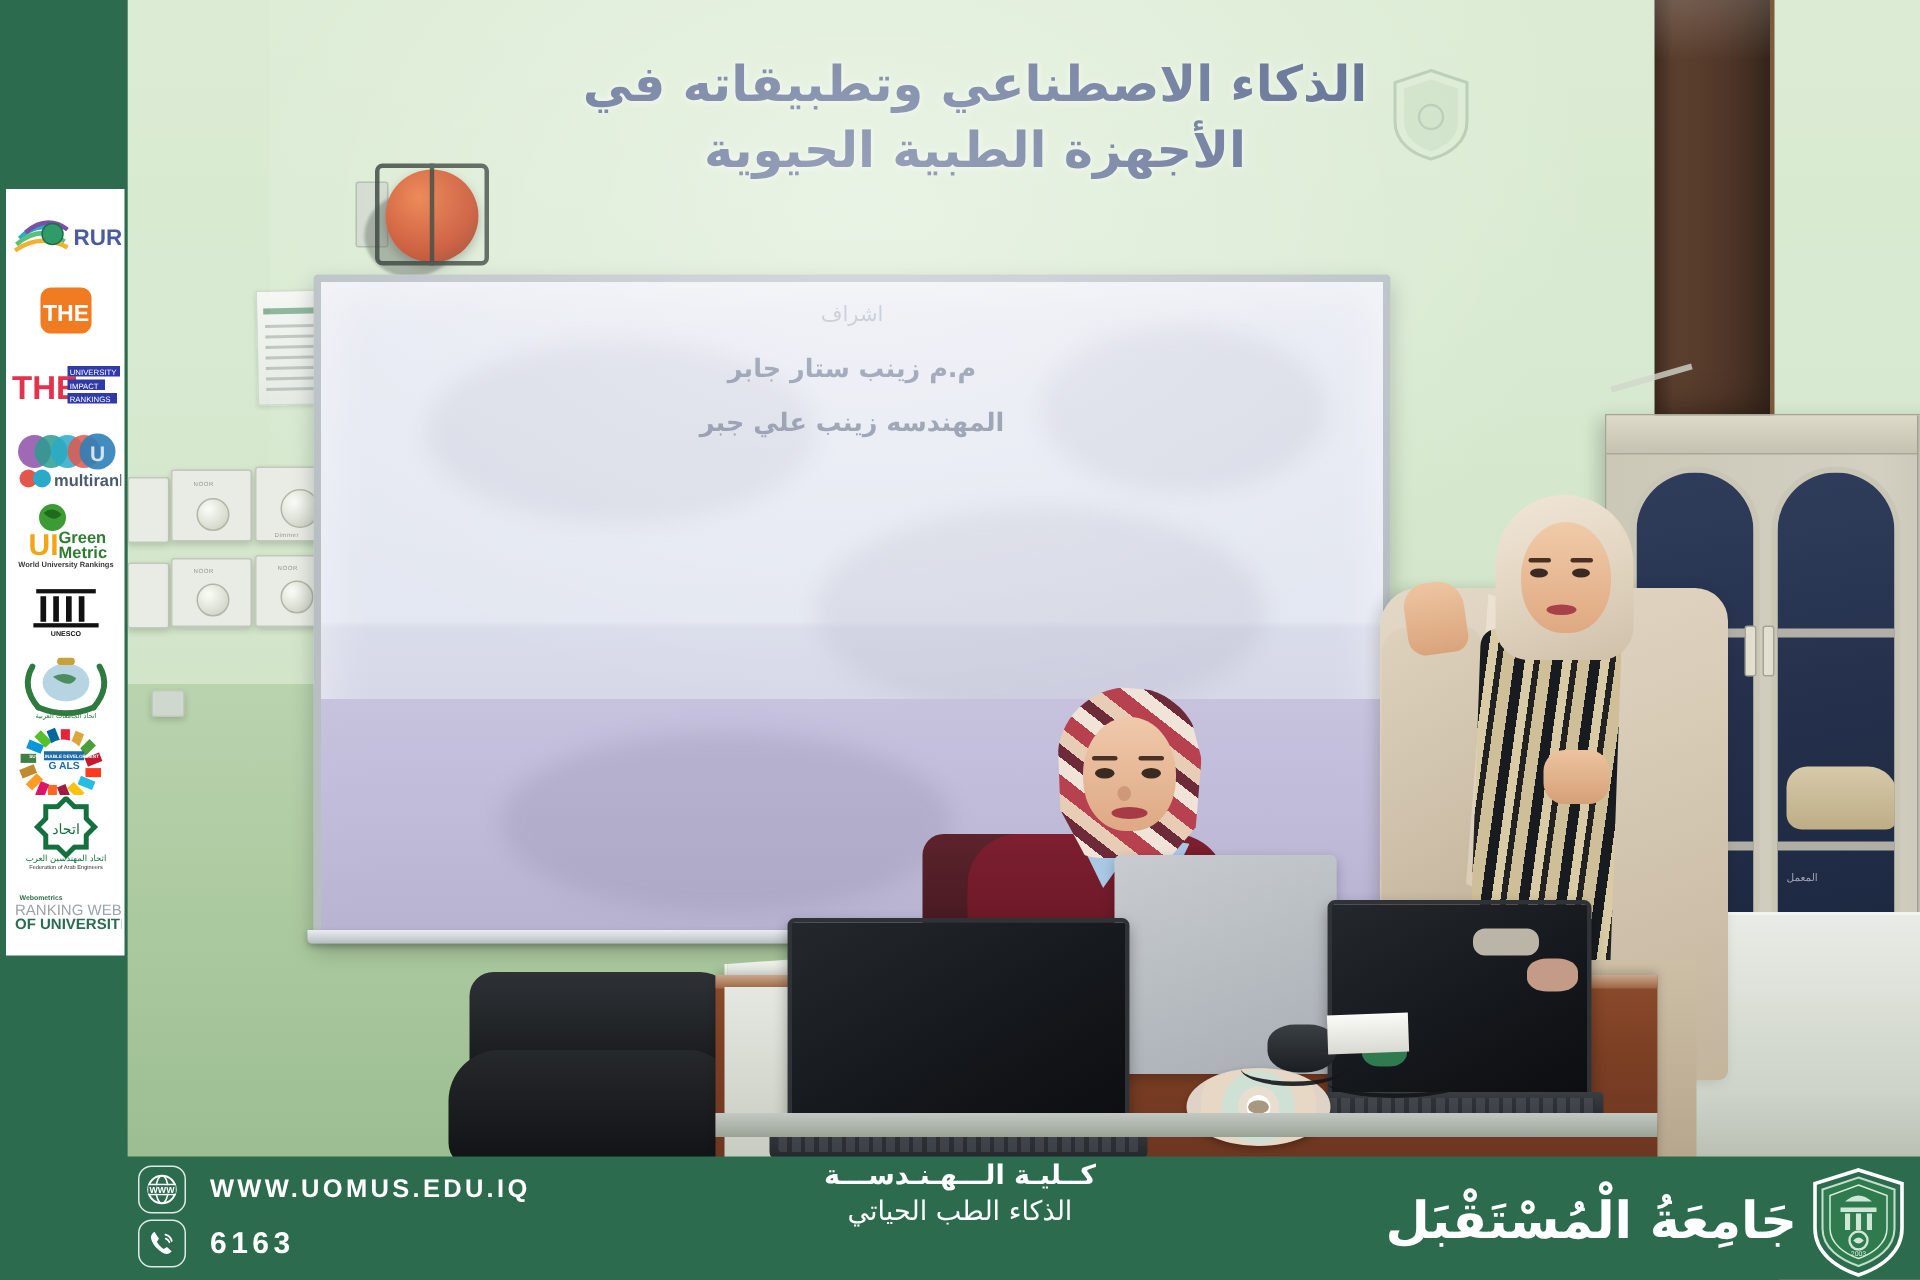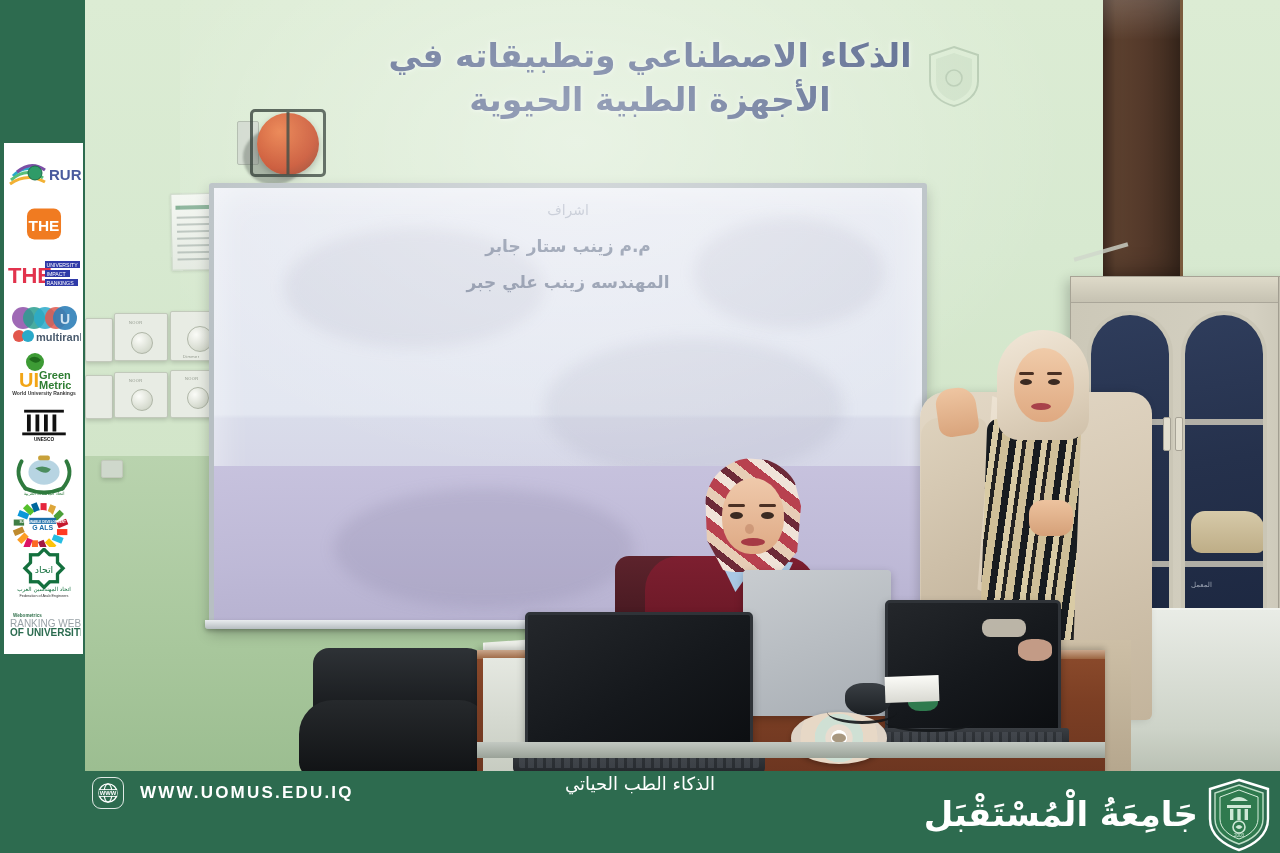--- a/index.html
+++ b/index.html
@@ -356,21 +356,21 @@
     position:absolute; left:836px; top:418px; width:66px; height:196px;
     background: linear-gradient(150deg,#ded2bd,#c5b69e); border-radius:18px 10px 8px 8px;
   }
 
   
   .left-rail {
     position:absolute; left:0; top:0; width:85px; height:853px;
     background:#2d6b4f;
   }
   .logo-strip {
-    position:absolute; left:4px; top:143px; width:79px; height:511px;
+    position:absolute; left:4px; top:126px; width:79px; height:511px;
     background:#ffffff;
     display:flex; flex-direction:column; align-items:center;
     justify-content:space-between;
     padding:6px 2px;
   }
   .logo-cell {
     width:74px; height:58px;
     display:flex; align-items:center; justify-content:center;
     overflow:hidden;
   }
@@ -719,23 +719,36 @@
             <ellipse cx="12" cy="12" rx="4.4" ry="10" fill="none" stroke="#fff" stroke-width="1.2"></ellipse>
             <line x1="2" y1="8.4" x2="22" y2="8.4" stroke="#fff" stroke-width="1.2"></line>
             <line x1="2" y1="15.6" x2="22" y2="15.6" stroke="#fff" stroke-width="1.2"></line>
             <rect x="2" y="9" width="20" height="6" fill="#2d6b4f"></rect>
             <text x="12" y="14.4" text-anchor="middle" font-family="Liberation Sans, sans-serif" font-size="6.4" font-weight="700" fill="#fff">WWW</text>
           </svg>
         </div>
         <div class="contact-text">WWW.UOMUS.EDU.IQ</div>
       </div>
 
+      <div class="contact-row">
+        <div class="contact-icon">
+          <svg width="22" height="22" viewBox="0 0 24 24">
+            <path d="M6.5 3.5 C5 4.5 3.6 6.4 4.1 8.6 C5 12.6 9.2 17.4 13.6 19.2
+                     C15.8 20.1 17.9 19.2 19 17.6 L15.6 14.6 L13.2 16
+                     C11.2 14.8 9.3 12.8 8.3 10.8 L9.8 8.6 Z" fill="#fff"></path>
+            <path d="M14.5 5.5 q3.6 1 4.6 4.6" fill="none" stroke="#fff" stroke-width="1.3" stroke-linecap="round"></path>
+            <path d="M14.8 8.4 q2 .7 2.6 2.7" fill="none" stroke="#fff" stroke-width="1.3" stroke-linecap="round"></path>
+          </svg>
+        </div>
+        <div class="contact-text phone">6163</div>
+      </div>
     </div>
 
     <div class="footer-center">
+      <div class="fc-line2">كــليـة الـــهـنـدســـة</div>
       <div class="fc-line3">الذكاء الطب الحياتي</div>
     </div>
 
     <div class="footer-right">
       <div class="uni-wordmark">
         <div class="uni-ar">جَامِعَةُ الْمُسْتَقْبَل</div>
       </div>
       <svg width="66" height="76" viewBox="0 0 66 76">
         <path d="M33 3 L62 12 V42 C62 58 48 68 33 73 C18 68 4 58 4 42 V12 Z" fill="none" stroke="#ffffff" stroke-width="2.4"></path>
         <path d="M33 8 L57 16 V42 C57 55 45 63 33 67 C21 63 9 55 9 42 V16 Z" fill="#2f7a4e" stroke="#bfe0c8" stroke-width="1.4"></path>

